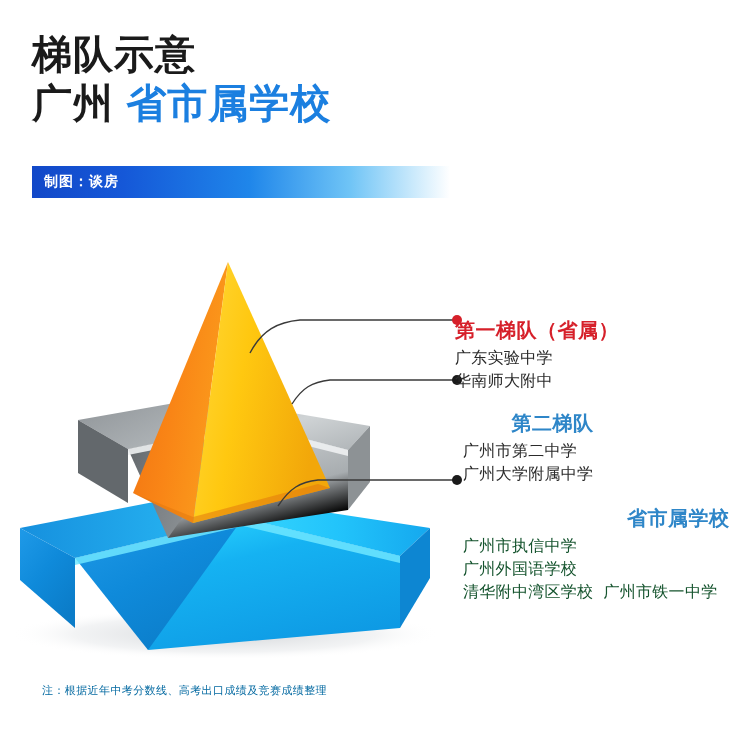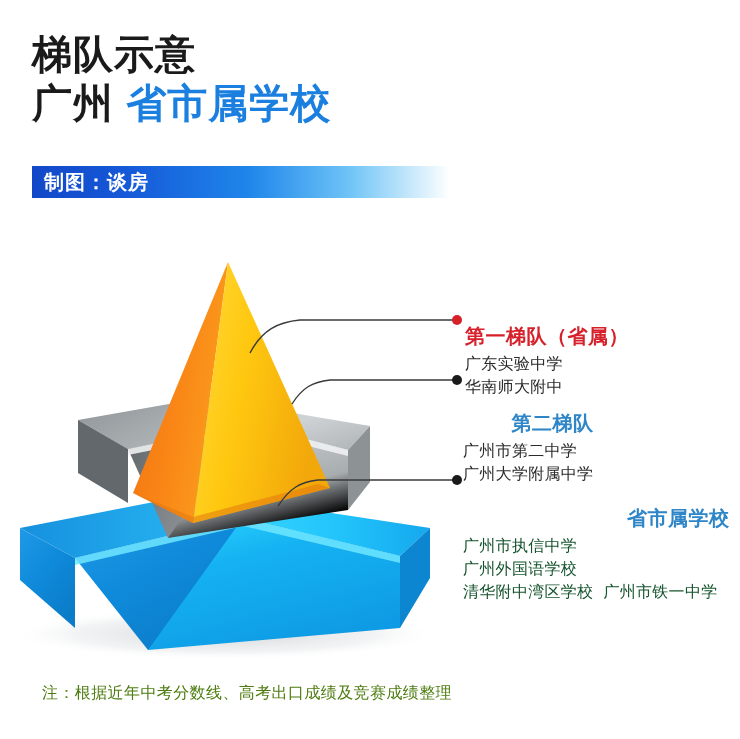--- a/index.html
+++ b/index.html
@@ -45,21 +45,21 @@
                 #1248c8 0%,
                 #1558d8 22%,
                 #1f86ea 52%,
                 #6fc4f6 76%,
                 #ffffff 100%);
     display: flex;
     align-items: center;
   }
   #byline-text {
     color: #ffffff;
-    font-size: 20px;
+    font-size: 14px;
     font-weight: bold;
     letter-spacing: 1px;
     padding-left: 12px;
     white-space: nowrap;
   }
 
   
   #pyramid-stage {
     position: absolute;
     left: 0px;
@@ -67,21 +67,21 @@
     width: 470px;
     height: 420px;
   }
   #pyramid-svg { display: block; }
 
   
   .callout {
     position: absolute;
     white-space: nowrap;
   }
-  #callout-tier1 { left: 465px; top: 318px; margin-top: 6px; }
+  #callout-tier1 { left: 455px; top: 318px; }
   #callout-tier2 { left: 463px; top: 411px; }
   #callout-tier3 { left: 463px; top: 506px; }
 
   .tier-heading {
     font-size: 20px;
     font-weight: bold;
     line-height: 1.25;
     margin-bottom: 3px;
     letter-spacing: 0.5px;
   }
@@ -105,22 +105,22 @@
     letter-spacing: 0.3px;
     white-space: nowrap;
   }
   .school-col.c1 { min-width: 126px; }
 
   
   #footnote {
     position: absolute;
     left: 42px;
     top: 683px;
-    font-size: 16px;
-    color: #4d7c0f;
+    font-size: 11px;
+    color: #0369a1;
     letter-spacing: 0.4px;
     white-space: nowrap;
   }
 </style>
 </head>
 <body>
 
 <div id="header">
   <div class="title-line title-line2 title-dark">梯队示意</div>
   <div class="title-line">

